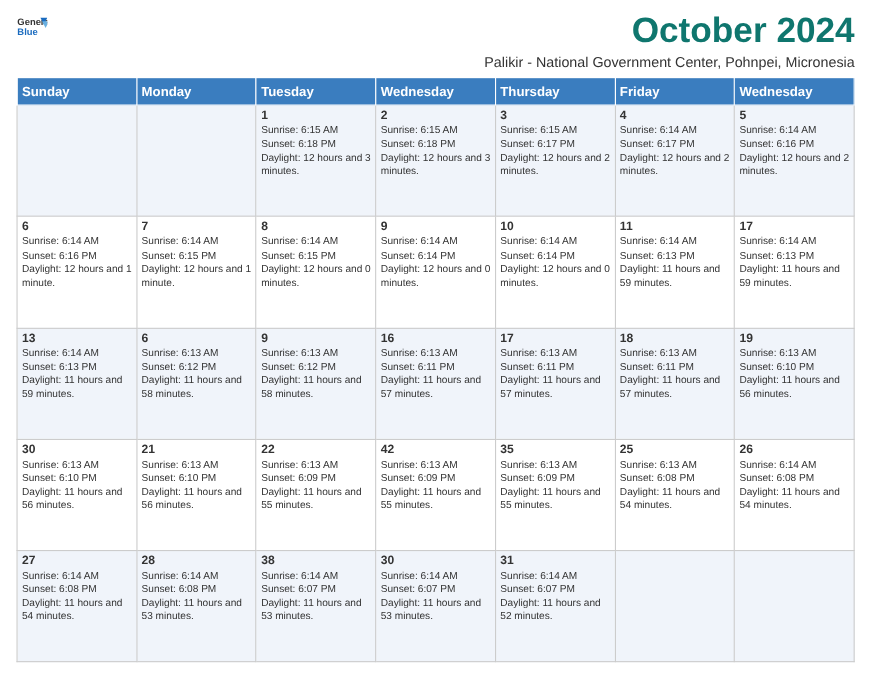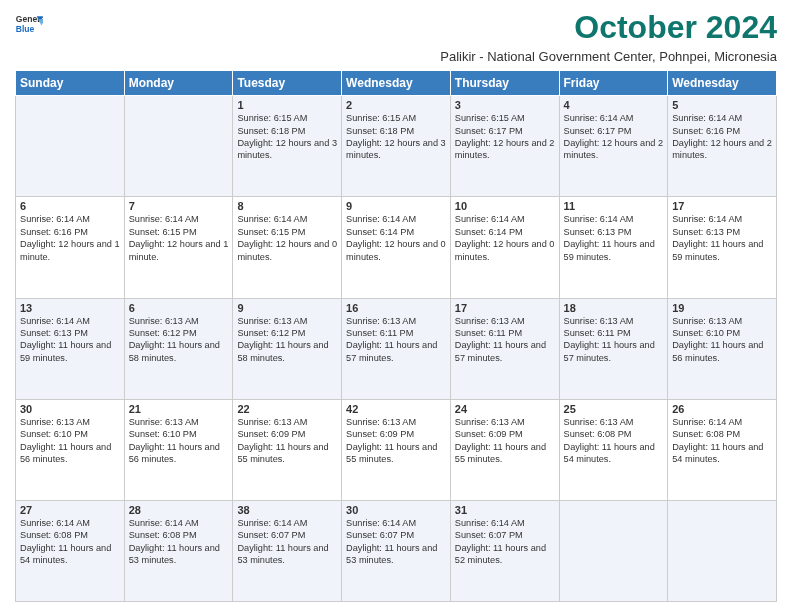--- a/index.html
+++ b/index.html
@@ -213,21 +213,21 @@
           </td>
           <td>
             <span class="day-num">22</span>
             <div class="day-info">Sunrise: 6:13 AM<br>Sunset: 6:09 PM<br>Daylight: 11 hours and 55 minutes.<br></div>
           </td>
           <td>
             <span class="day-num">42</span>
             <div class="day-info">Sunrise: 6:13 AM<br>Sunset: 6:09 PM<br>Daylight: 11 hours and 55 minutes.<br></div>
           </td>
           <td>
-            <span class="day-num">24</span>
+            <span class="day-num">35</span>
             <div class="day-info">Sunrise: 6:13 AM<br>Sunset: 6:09 PM<br>Daylight: 11 hours and 55 minutes.<br></div>
           </td>
           <td>
             <span class="day-num">25</span>
             <div class="day-info">Sunrise: 6:13 AM<br>Sunset: 6:08 PM<br>Daylight: 11 hours and 54 minutes.<br></div>
           </td>
           <td>
             <span class="day-num">26</span>
             <div class="day-info">Sunrise: 6:14 AM<br>Sunset: 6:08 PM<br>Daylight: 11 hours and 54 minutes.<br></div>
           </td>

